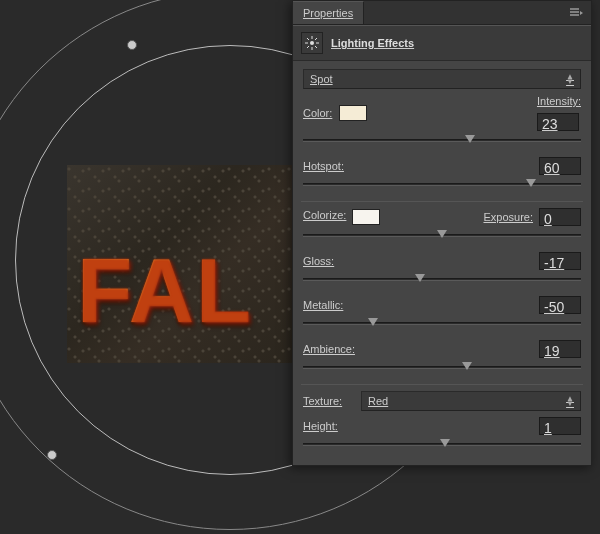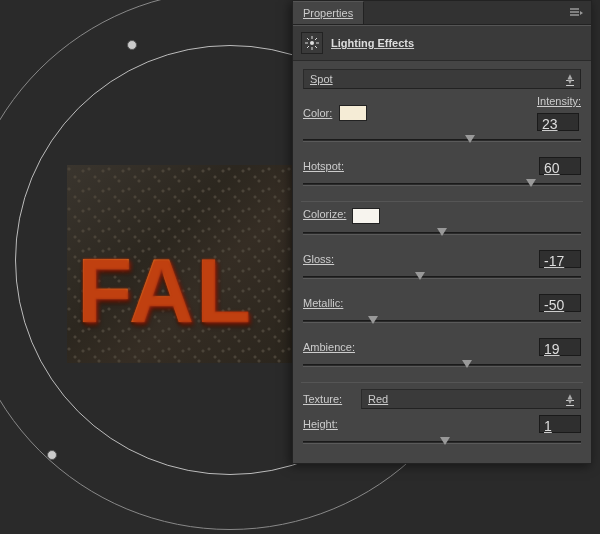--- a/index.html
+++ b/index.html
@@ -158,20 +158,24 @@
       </div>
     </div>
 
     <div class="divider"></div>
 
     <div class="row-spread">
       <div style="display:flex;gap:6px;">
         <span class="label">Colorize:</span>
         <span class="swatch" style="background:#f7f4ee"></span>
       </div>
+      <div style="display:flex;align-items:center;gap:6px;">
+        <span class="label">Exposure:</span>
+        <div class="num-input">0</div>
+      </div>
     </div>
     <div class="slider-row">
       <div class="slider">
         <div class="slider-track">
             <div class="slider-thumb" style="left:50%"></div>
           </div>
       </div>
     </div>
 
     <div class="row-spread">

